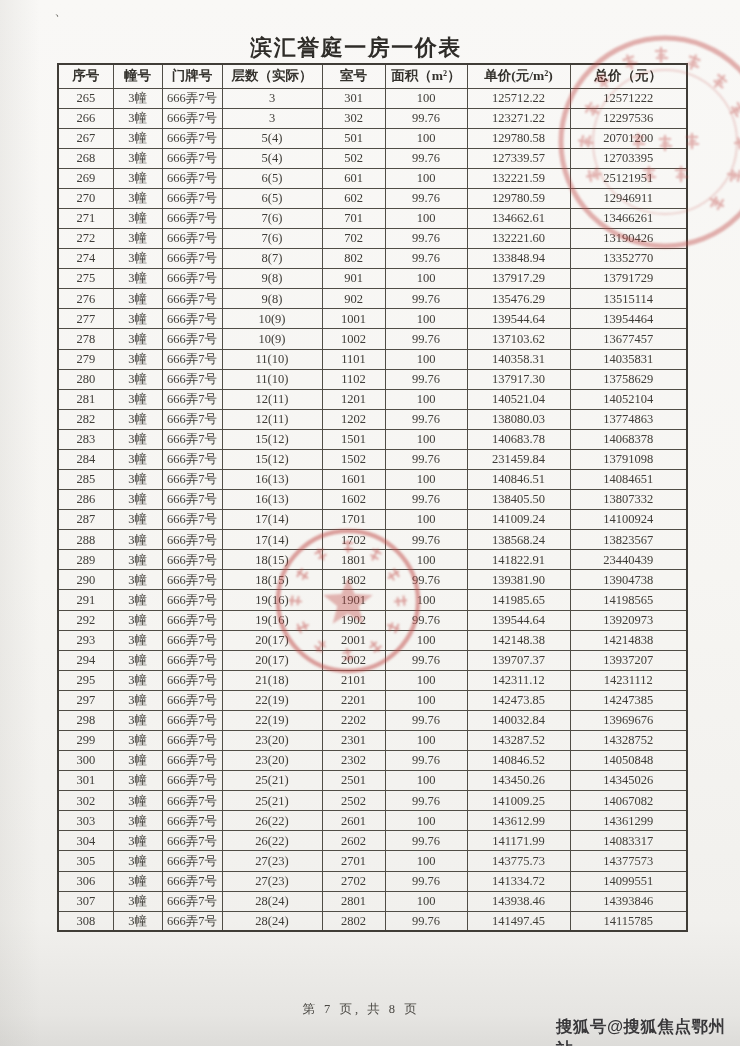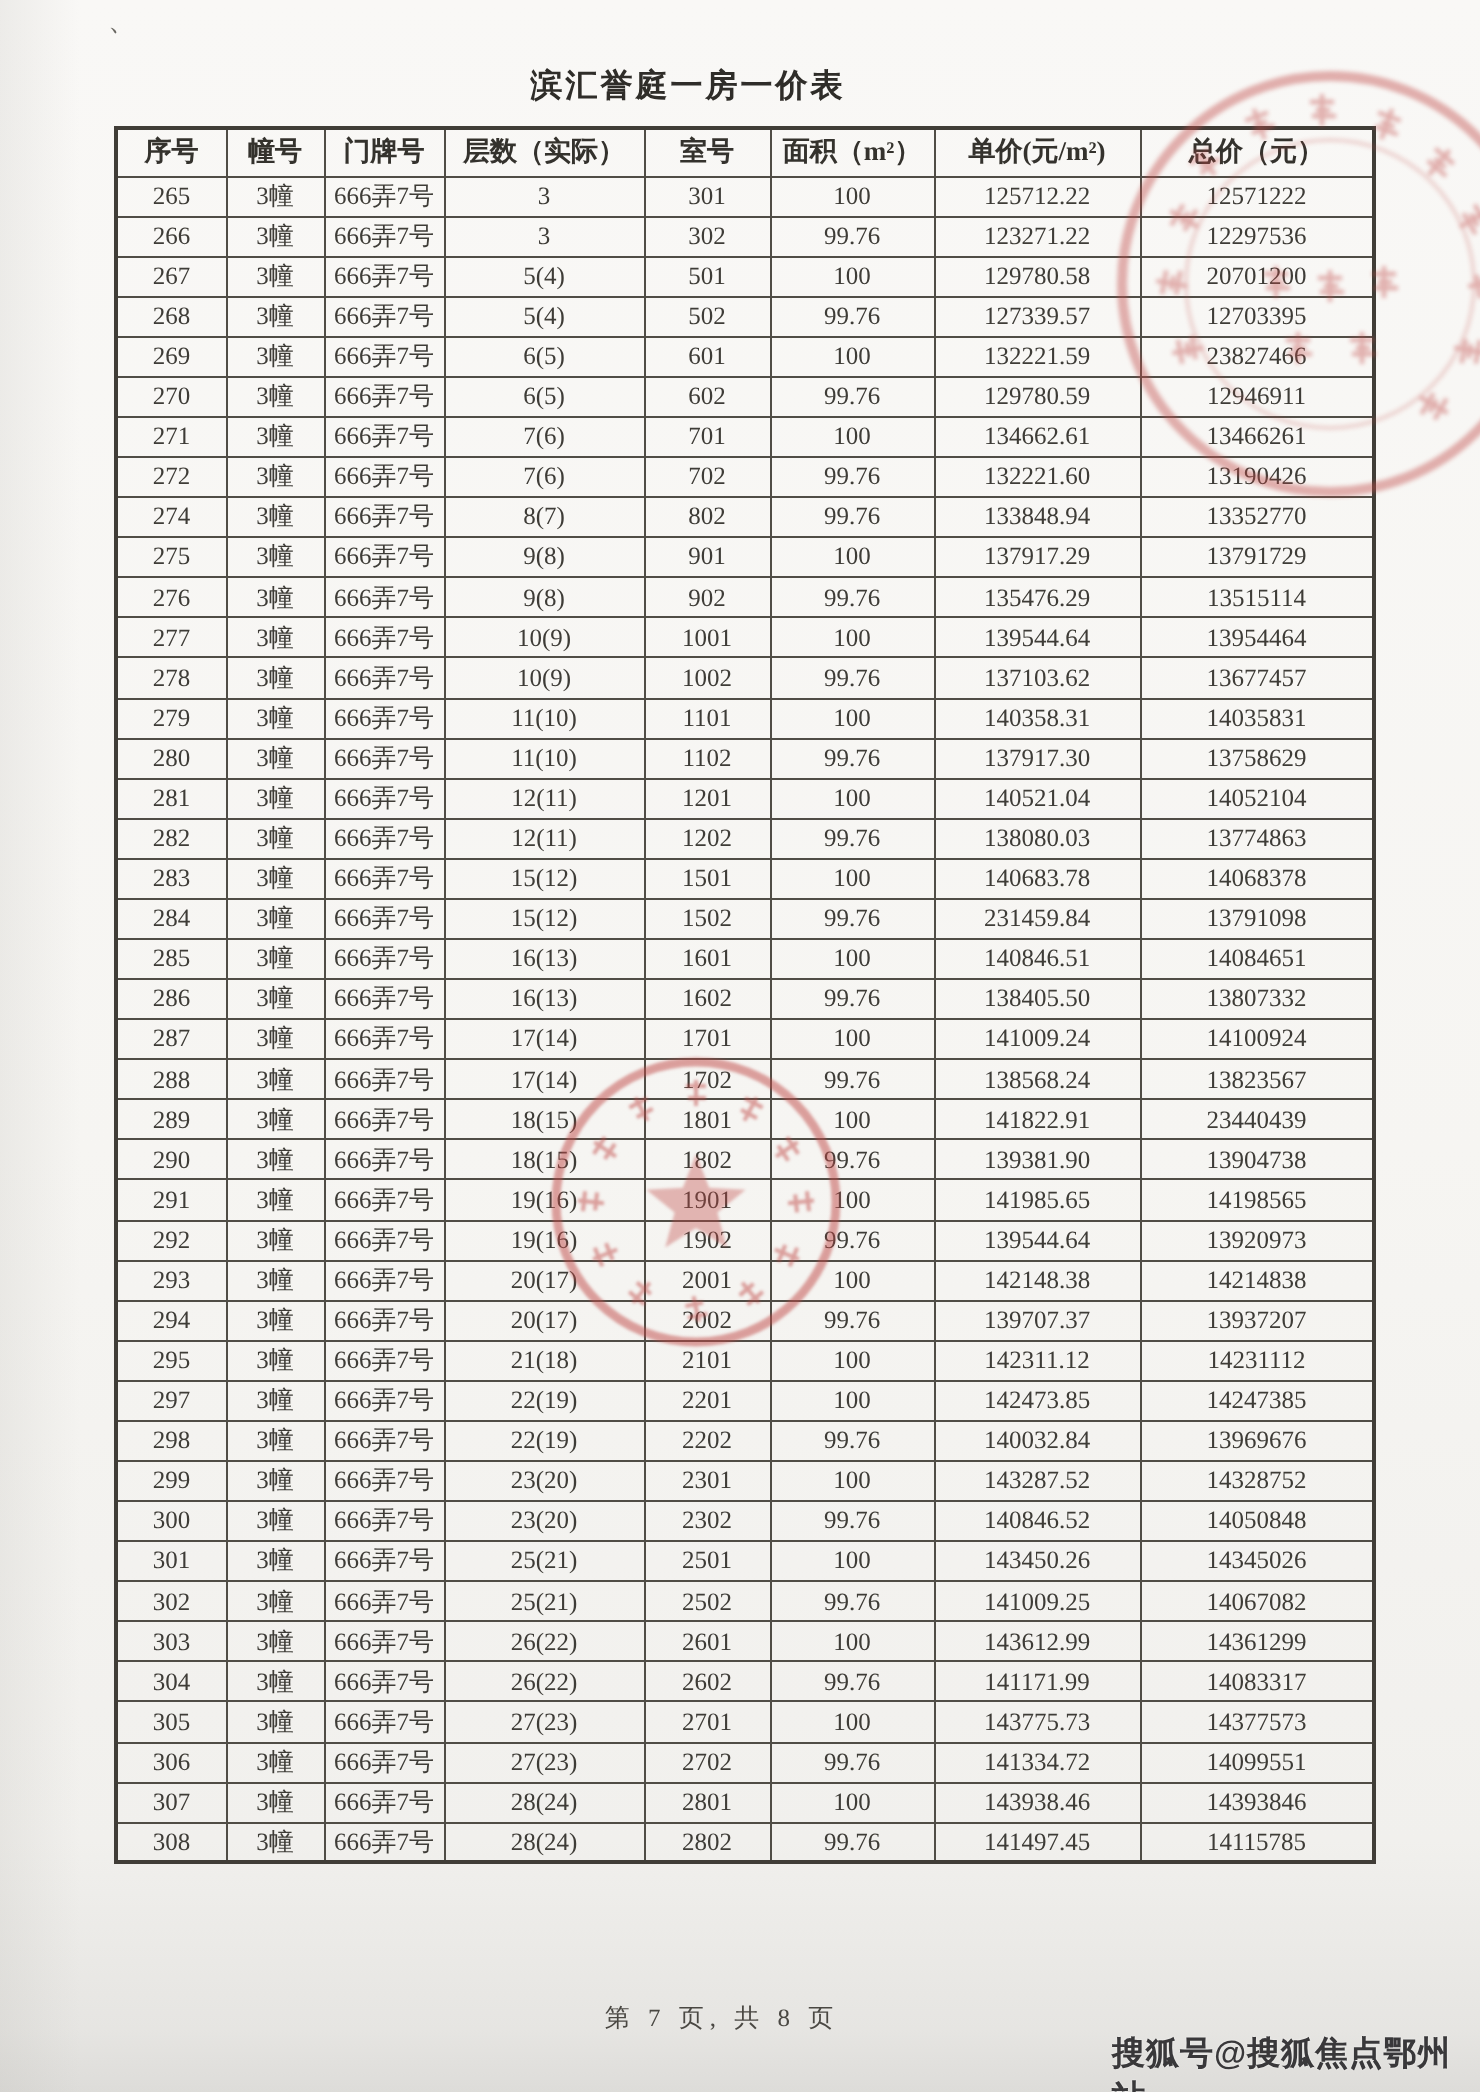--- a/index.html
+++ b/index.html
@@ -6,22 +6,23 @@
   body{
     width:740px;height:1046px;position:relative;overflow:hidden;
     font-family:"Liberation Serif","DejaVu Serif",serif;
     background:linear-gradient(180deg,#f9f8f6 0%,#f6f5f2 55%,#f1f0ed 88%,#e6e5e2 97%,#dddcd9 100%);
   }
   .page-edge{position:absolute;left:0;top:0;width:40px;height:100%;
     background:linear-gradient(90deg,rgba(180,178,172,.18),rgba(0,0,0,0));pointer-events:none;}
   .artifact{position:absolute;left:54px;top:2px;font-size:14px;color:#6a6862;}
   .doc-title{
     position:absolute;left:0;top:33px;width:688px;text-align:center;
-    font-size:16px;font-weight:700;letter-spacing:1.5px;color:#2f2d29;
+    font-size:22px;font-weight:700;letter-spacing:1.5px;color:#2f2d29;
     font-family:"Liberation Serif","DejaVu Serif",serif;
+    padding-left:12px;
   }
   table.price{
     position:absolute;left:57px;top:63px;width:629px;
     border-collapse:collapse;table-layout:fixed;
     border:2px solid #403d37;
   }
   table.price th,table.price td{
     border:1px solid #504d46;
     text-align:center;vertical-align:middle;
     color:#3e3c37;overflow:hidden;white-space:nowrap;
@@ -118,21 +119,21 @@
         <td>12703395</td>
       </tr>
       <tr>
         <td>269</td>
         <td>3幢</td>
         <td>666弄7号</td>
         <td>6(5)</td>
         <td>601</td>
         <td>100</td>
         <td>132221.59</td>
-        <td>23827466</td>
+        <td>25121951</td>
       </tr>
       <tr>
         <td>270</td>
         <td>3幢</td>
         <td>666弄7号</td>
         <td>6(5)</td>
         <td>602</td>
         <td>99.76</td>
         <td>129780.59</td>
         <td>12946911</td>

